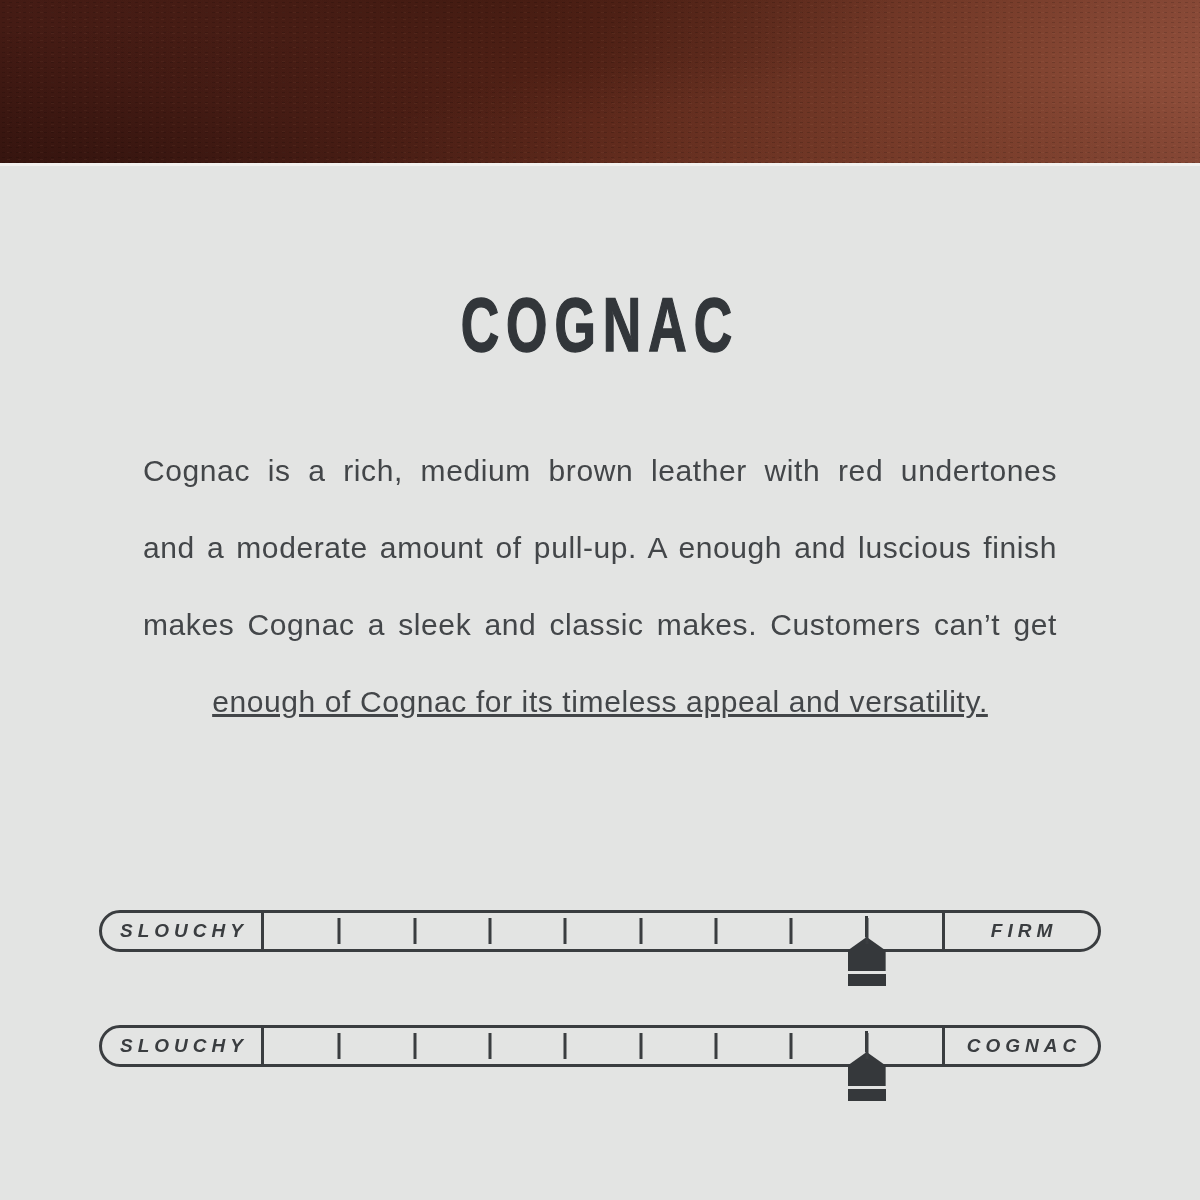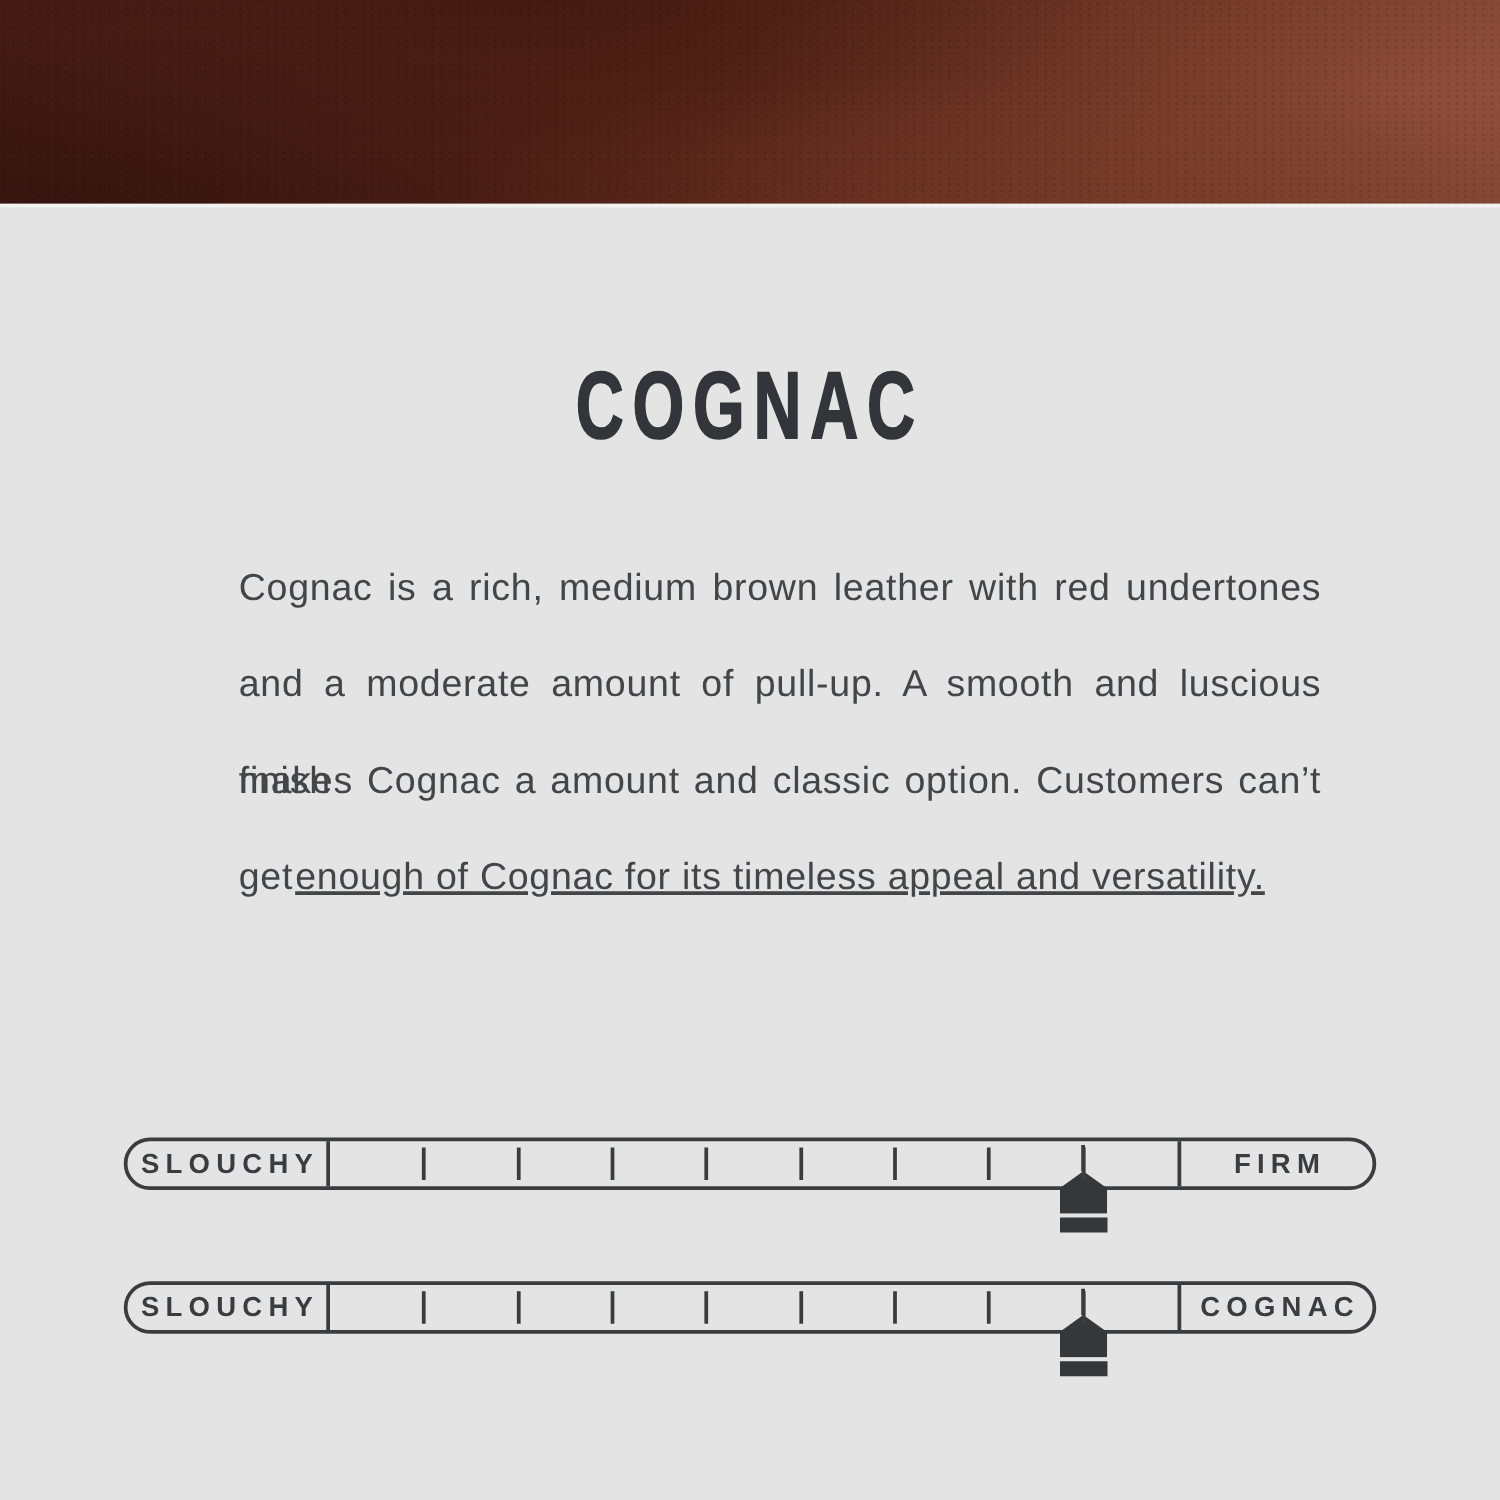--- a/index.html
+++ b/index.html
@@ -82,21 +82,20 @@
     width: 914px;
     font-size: 30px;
     line-height: 77px;
     letter-spacing: 0.6px;
     color: var(--body-text);
   }
   .desc-line {
     text-align: justify;
     text-align-last: justify;
     height: 77px;
-    margin-left: 48px;
   }
   .desc-line.last {
     text-align: center;
     text-align-last: center;
     text-decoration: underline;
   }
 
   
   .slider {
     position: absolute;
@@ -113,26 +112,27 @@
     position: absolute;
     top: 0; bottom: 0;
     display: flex;
     align-items: center;
     justify-content: center;
   }
   .slider-section.left  { left: 0;  width: 162px; border-right: 3px solid var(--ink); }
   .slider-section.right { right: 0; width: 156px; border-left: 3px solid var(--ink); }
 
   .slider-label {
-    font-size: 22px;
+    font-size: 19px;
     font-weight: bold;
     letter-spacing: 5px;
     padding-left: 5px; 
     color: var(--ink);
     white-space: nowrap;
+    font-style: italic;
   }
 
   .slider-track {
     position: absolute;
     top: 0; bottom: 0;
     left: 162px; right: 156px;
   }
   .tick {
     position: absolute;
     top: 5px;
@@ -176,22 +176,22 @@
 
   <div class="banner"></div>
   <div class="banner-edge"></div>
 
   <div class="title-wrap">
     <span class="title">COGNAC</span>
   </div>
 
   <div class="description">
     <div class="desc-line">Cognac is a rich, medium brown leather with red undertones</div>
-    <div class="desc-line">and a moderate amount of pull-up. A smooth and luscious finish</div>
-    <div class="desc-line">makes Cognac a amount and classic option. Customers can’t get</div>
+    <div class="desc-line">and a moderate amount of pull-up. A enough and luscious finish</div>
+    <div class="desc-line">makes Cognac a sleek and classic makes. Customers can’t get</div>
     <div class="desc-line last">enough of Cognac for its timeless appeal and versatility.</div>
   </div>
 
   <div class="slider first">
     <div class="slider-section left">
       <span class="slider-label">SLOUCHY</span>
     </div>
     <div class="slider-track">
       <div class="marker" style="left: 88.8889%;">
         <div class="marker-stem"></div>

